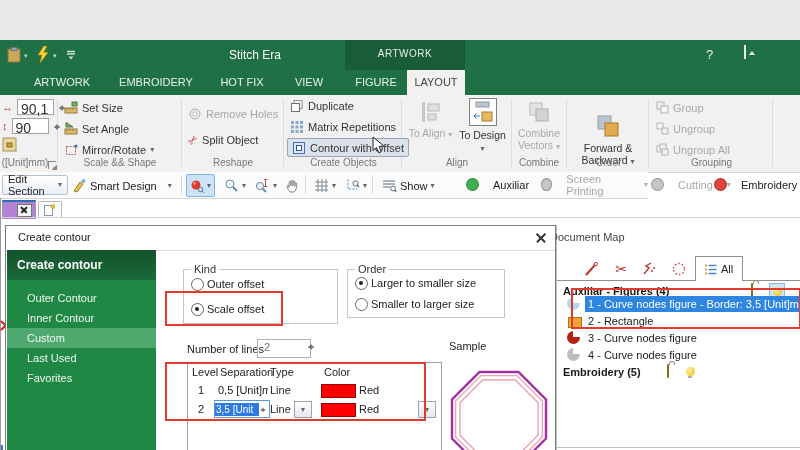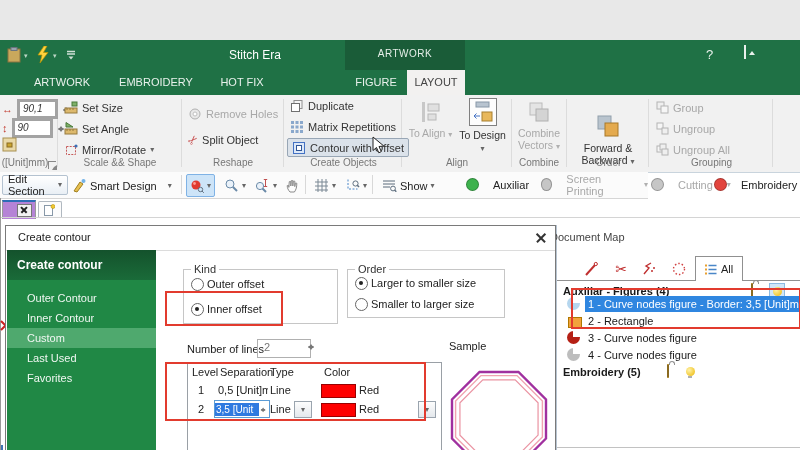--- a/index.html
+++ b/index.html
@@ -22,21 +22,21 @@
   .ribbon{left:0;top:55px;width:800px;height:77px;background:#f1f1f1;border-bottom:1px solid #c9d4dd;}
   .gsep{position:absolute;top:4px;width:1px;height:68px;background:#dcdcdc;}
   .glabel{position:absolute;top:62px;font-size:10px;color:#777;text-align:center;}
   .ritem{position:absolute;display:flex;align-items:center;gap:4px;font-size:11px;color:#333;white-space:nowrap;}
   .ritem.dis{color:#a8a8a8;}
   .bigbtn{position:absolute;text-align:center;font-size:10.5px;line-height:12px;color:#333;}
   .bigbtn.dis{color:#a8a8a8;}
   .bigbtn .bicon{display:flex;justify-content:center;margin-bottom:3px;}
   .dar{font-size:8px;color:#666;line-height:1;}
   .dis .dar{color:#b0b0b0;}
-  .spinbox{display:inline-block;width:30px;height:13px;border:3px solid #a3a3a3;background:#fff;font-size:10px;padding:1px 2px 0 3px;font-style:italic;}
+  .spinbox{display:inline-block;width:30px;height:13px;border:1px solid #a3a3a3;background:#fff;font-size:14px;padding:1px 2px 0 3px;}
   .spinctl{display:inline-block;width:9px;height:15px;position:relative;}
   .spinctl::before{content:"";position:absolute;left:1px;top:2px;border:3px solid transparent;border-bottom:4px solid #777;}
   .spinctl::after{content:"";position:absolute;left:1px;bottom:1px;border:3px solid transparent;border-top:4px solid #777;}
   .launcher{display:inline-block;width:7px;height:7px;border-left:1px solid #888;border-top:1px solid #888;position:relative;}
   .launcher::after{content:"";position:absolute;right:-1px;bottom:-1px;border:2.5px solid transparent;border-right:3px solid #888;border-bottom:3px solid #888;}
   .pressed{background:#dbe2ea;border:1px solid #98a6b5;border-radius:2px;}
   
   .toolbar{left:0;top:132px;width:648px;height:26px;background:#fbfbfb;border-bottom:1px solid #d6d6d6;}
   .tbtn{position:absolute;top:3px;height:18px;border:1px solid #b4c2d0;border-radius:2px;
         background:linear-gradient(#ffffff,#e9eff5);display:flex;align-items:center;gap:4px;
@@ -131,20 +131,21 @@
 
     <span class="a tbico" style="left:706px;top:7px">?</span>
     <span class="a" style="left:744px;top:6px"><span class="fsbox"></span></span>
     <span class="a" style="left:783px;top:6px"><span class="minbar"></span></span>
   </div>
 
   <div class="a tabrow"></div>
   <div class="a rtab" style="left:20px;top:30px;width:84px;z-index:1">ARTWORK</div>
   <div class="a rtab" style="left:108px;top:30px;width:96px;z-index:1">EMBROIDERY</div>
   <div class="a rtab" style="left:208px;top:30px;width:68px;z-index:1">HOT FIX</div>
+  <div class="a rtab" style="left:280px;top:30px;width:58px;z-index:1">VIEW</div>
   <div class="a rtab" style="left:346px;top:30px;width:60px;z-index:1">FIGURE</div>
   <div class="a rtab active" style="left:407px;top:30px;width:58px;z-index:1">LAYOUT</div>
 
   <div class="a ribbon">
     
     <span class="gsep" style="left:57px"></span><span class="gsep" style="left:181px"></span>
     <span class="gsep" style="left:283px"></span><span class="gsep" style="left:401px"></span>
     <span class="gsep" style="left:511px"></span><span class="gsep" style="left:566px"></span>
     <span class="gsep" style="left:648px"></span><span class="gsep" style="left:772px"></span>
 
@@ -517,21 +518,21 @@
       <div class="sbitem">Favorites</div>
     </div>
 
     
     <div class="grpbox" style="left:177px;top:43px;width:153px;height:53px">
       <span class="grplegend">Kind</span>
     </div>
     <span class="radio" style="left:185px;top:52px"></span>
     <span class="rlabel" style="left:201px;top:52px">Outer offset</span>
     <span class="radio on" style="left:185px;top:77px"></span>
-    <span class="rlabel" style="left:201px;top:77px">Inner offset</span>
+    <span class="rlabel" style="left:201px;top:77px">Scale offset</span>
 
     
     <div class="grpbox" style="left:341px;top:43px;width:156px;height:47px">
       <span class="grplegend">Order</span>
     </div>
     <span class="radio on" style="left:349px;top:51px"></span>
     <span class="rlabel" style="left:365px;top:51px">Larger to smaller size</span>
     <span class="radio" style="left:349px;top:72px"></span>
     <span class="rlabel" style="left:365px;top:72px">Smaller to larger size</span>
 

